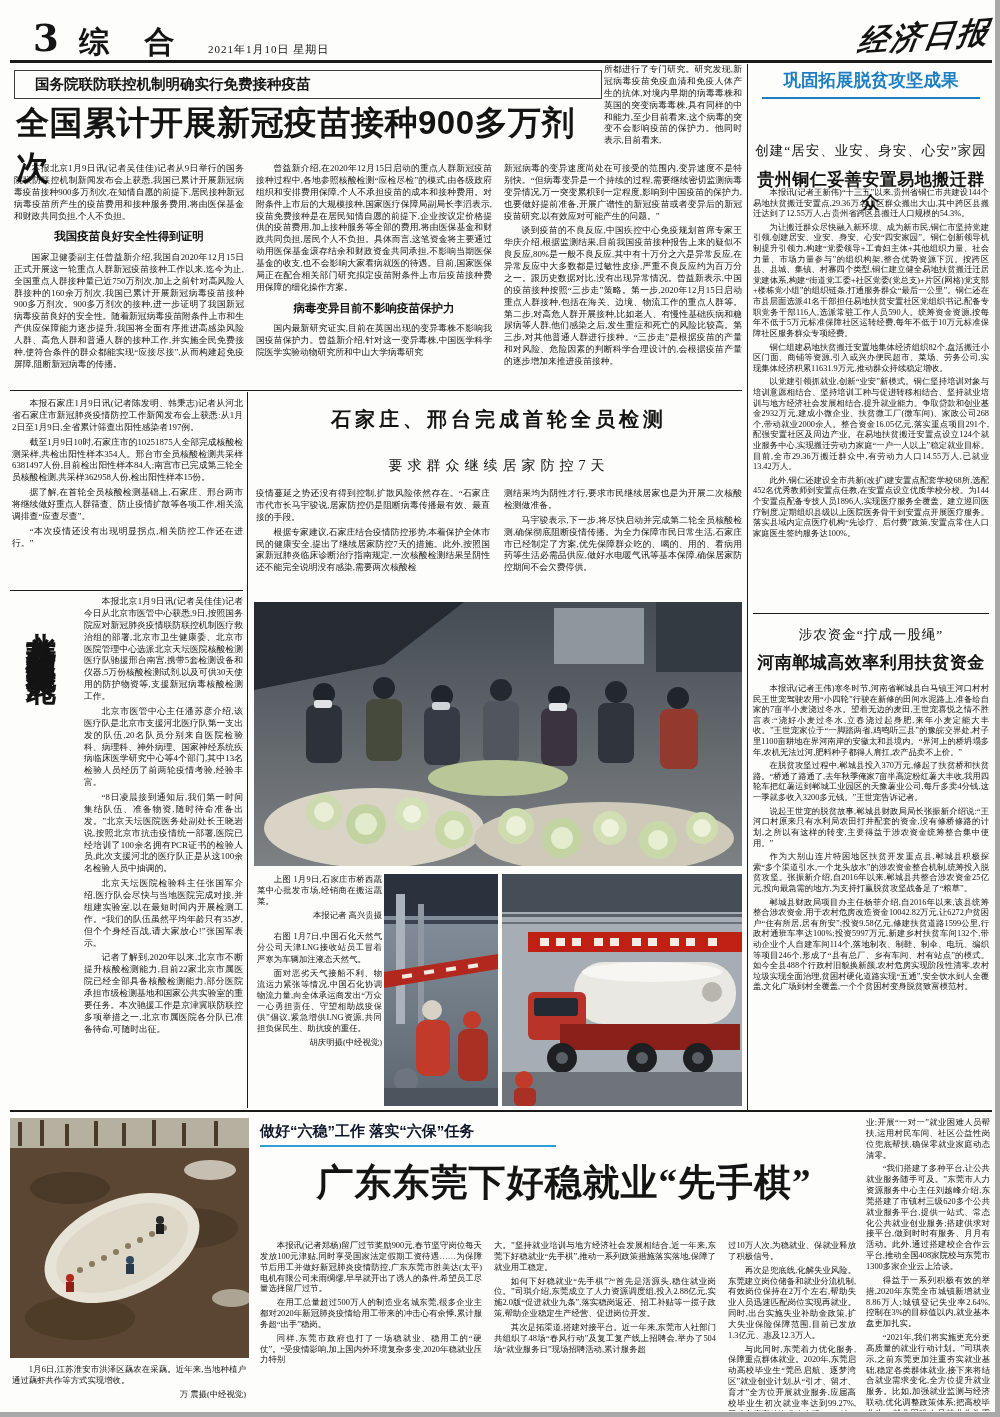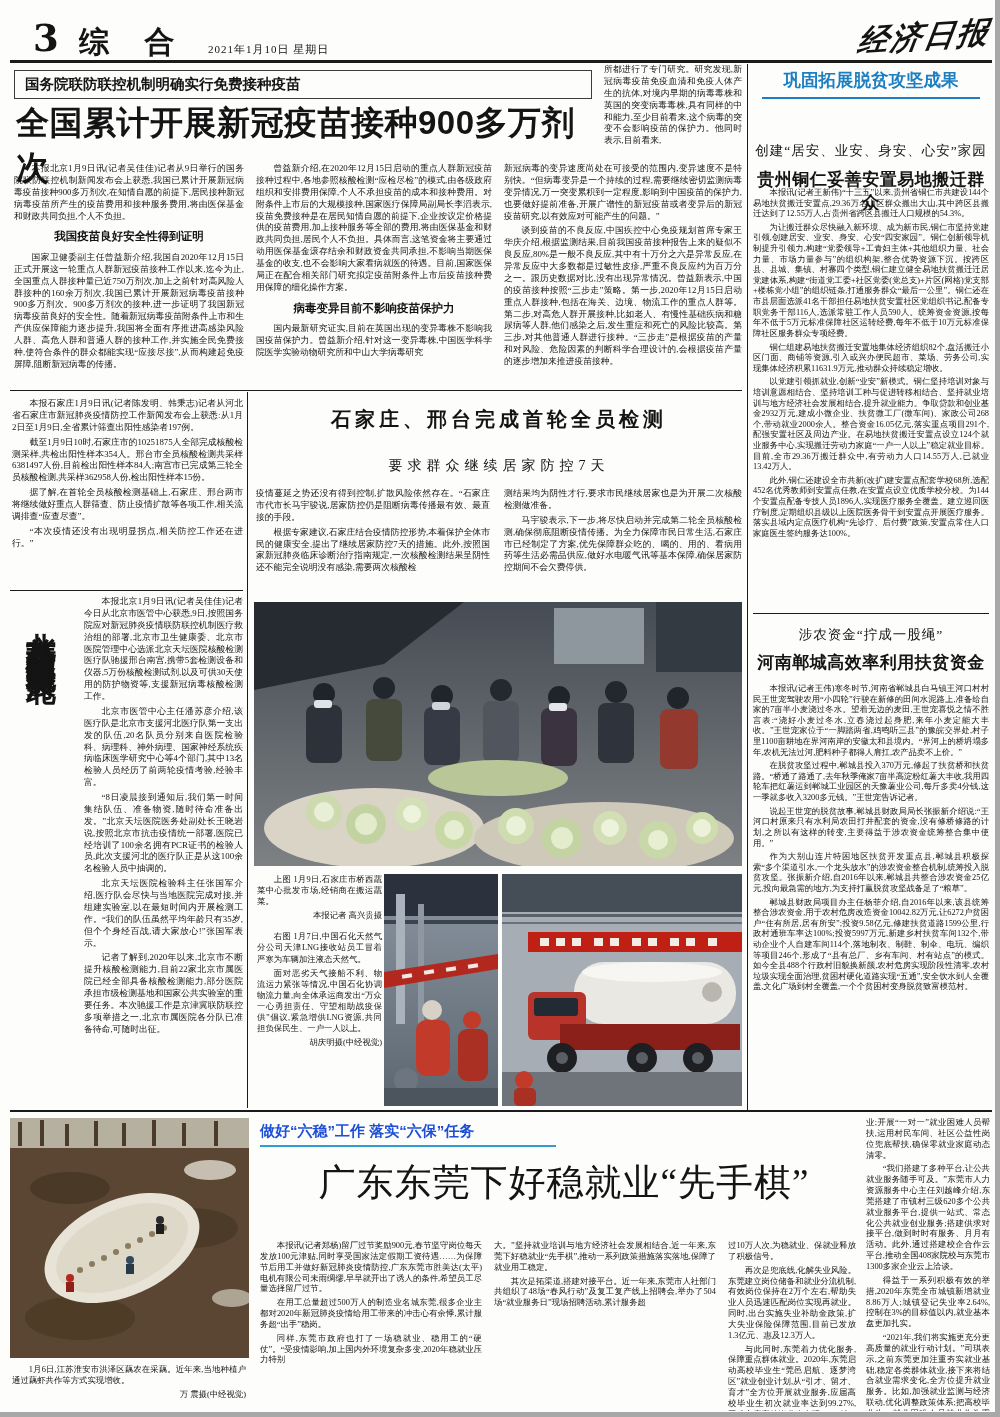--- a/index.html
+++ b/index.html
@@ -16,35 +16,35 @@
   
   .btxt{font-size:8.8px;line-height:1.35;text-align:justify;overflow:hidden;}
   .btxt-s{font-size:8.3px;line-height:1.28;text-align:justify;overflow:hidden;}
   .btxt-b{font-size:8.4px;line-height:1.29;text-align:justify;overflow:hidden;}
   .para{margin:0 0 3px 0;text-indent:2em;}
   .para:last-child{margin-bottom:0;}
   .credit{text-align:right;text-indent:0;margin:1px 0 8px 0;}
   .subhead{font-size:11.5px;font-weight:700;text-align:center;margin:7px 0;text-indent:0;}
   
   .kickerbox{border:1px solid #3c3c3c;font-family:"Liberation Sans",sans-serif;
-             font-weight:700;font-size:14.5px;line-height:27px;padding-left:10px;}
+             font-weight:700;font-size:14.5px;line-height:27px;padding-left:20px;}
   .mainhead{font-family:"Liberation Sans","DejaVu Sans",sans-serif;font-weight:700;
             font-size:33px;line-height:1.35;letter-spacing:0.5px;}
   .sjzhead{font-size:20px;font-weight:700;text-align:center;letter-spacing:4px;}
   .sjzsub{font-size:14px;text-align:center;letter-spacing:5px;}
   .vhead{writing-mode:vertical-rl;text-orientation:upright;font-size:30px;font-weight:700;
          letter-spacing:3px;line-height:1.0;}
   .rc-sechead{font-family:"Liberation Sans",sans-serif;font-weight:900;font-size:17.5px;
               text-align:center;padding-bottom:5px;border-bottom:2.5px solid;}
   .rc-kicker{font-size:13.5px;text-align:center;letter-spacing:1px;}
   .rc-head{font-family:"Liberation Sans",sans-serif;font-weight:900;font-size:17px;
            text-align:center;letter-spacing:0.5px;}
   .dg-kicker{font-family:"Liberation Sans",sans-serif;font-weight:900;font-size:15px;
              padding-bottom:4px;border-bottom:2px solid;display:inline-block;}
-  .dghead{font-size:37px;font-weight:400;letter-spacing:1px;text-align:center;}
+  .dghead{font-size:37px;font-weight:700;letter-spacing:1px;text-align:center;}
   .capblock{font-size:8.4px;line-height:1.32;text-align:justify;overflow:hidden;}
   svg{display:block;}
 </style>
 </head>
 <body>
 
 <div id="page">
 
   <div class="abs pagenum" style="left:33px;top:16px;">3</div>
   <div class="abs secname" style="left:79px;top:22px;">综 合</div>
@@ -158,21 +158,21 @@
           <circle cx="448" cy="226" r="9" fill="#ecf1da"></circle>
       </g>
       <ellipse cx="244" cy="176" rx="70" ry="18" fill="#b9c698"></ellipse>
     </svg>
   </div>
 
   <div class="abs capblock" style="left:257px;top:874px;width:125px;height:232px;">
     <p class="para">上图 1月9日,石家庄市桥西蔬菜中心批发市场,经销商在搬运蔬菜。</p>
     <p class="para credit">本报记者 高兴贵摄</p>
     <p class="para" style="margin-top:10px;">右图 1月7日,中国石化天然气分公司天津LNG接收站员工冒着严寒为车辆加注液态天然气。</p>
-    <p class="para">面对恶劣天气接船不利、物流运力紧张等情况,中国石化协调物流力量,向全体承运商发出“万众一心勇担责任、守望相助战疫保供”倡议,紧急增供LNG资源,共同担负保民生、一户一人以上。</p>
+    <p class="para">面对恶劣天气接船不利、物流运力紧张等情况,中国石化协调物流力量,向全体承运商发出“万众一心勇担责任、守望相助战疫保供”倡议,紧急增供LNG资源,共同担负保民生、助抗疫的重任。</p>
     <p class="para credit">胡庆明摄(中经视觉)</p>
   </div>
 
   <div class="abs" style="left:384px;top:874px;width:114px;height:232px;">
     <svg width="114" height="232" viewBox="0 0 114 232">
       <defs>
         <linearGradient id="g2" x1="0" y1="0" x2="0" y2="1">
           <stop offset="0" stop-color="#8c96a2"></stop>
             <stop offset="1" stop-color="#5c6670"></stop>
         </linearGradient>
@@ -298,31 +298,32 @@
       <circle cx="120" cy="142" r="4" fill="#324a5e"></circle>
         <rect x="116" y="146" width="8" height="10" fill="#27394a"></rect>
     </svg>
   </div>
   <div class="abs capblock" style="left:12px;top:1364px;width:234px;height:46px;">
     <p class="para">1月6日,江苏淮安市洪泽区藕农在采藕。近年来,当地种植户通过藕虾共作等方式实现增收。</p>
     <p class="para credit">万 震摄(中经视觉)</p>
   </div>
 
   <div class="abs" style="left:260px;top:1122px;">
-    <span class="dg-kicker" style="color:#1d4ed8;border-color:#2f9ed2;min-width:296px;">做好“六稳”工作  落实“六保”任务</span>
+    <span class="dg-kicker" style="color:#0f172a;border-color:#2f9ed2;min-width:296px;">做好“六稳”工作  落实“六保”任务</span>
   </div>
   <div class="abs dghead" style="left:272px;top:1158px;width:584px;">广东东莞下好稳就业“先手棋”</div>
 
   <div class="abs btxt-b" style="left:260px;top:1241px;width:222px;height:170px;">
     <p class="para">本报讯(记者郑杨)留厂过节奖励900元,春节坚守岗位每天发放100元津贴,同时享受国家法定假期工资待遇……为保障节后用工并做好新冠肺炎疫情防控,广东东莞市胜美达(太平)电机有限公司未雨绸缪,早早就开出了诱人的条件,希望员工尽量选择留厂过节。</p>
     <p class="para">在用工总量超过500万人的制造业名城东莞,很多企业主都对2020年新冠肺炎疫情给用工带来的冲击心有余悸,累计服务超“出手”稳岗。</p>
     <p class="para">同样,东莞市政府也打了一场稳就业、稳用工的“硬仗”。“受疫情影响,加上国内外环境复杂多变,2020年稳就业压力特别</p>
   </div>
   <div class="abs btxt-b" style="left:494px;top:1241px;width:222px;height:170px;">
     <p class="para" style="text-indent:0;">大。”坚持就业培训与地方经济社会发展相结合,近一年来,东莞下好稳就业“先手棋”,推动一系列政策措施落实落地,保障了就业用工稳定。</p>
+    <p class="para">如何下好稳就业“先手棋”?“首先是活源头,稳住就业岗位。”司琪介绍,东莞成立了人力资源调度组,投入2.88亿元,实施2.0版“促进就业九条”,落实稳岗返还、招工补贴等一揽子政策,帮助企业稳定生产经营、促进岗位开发。</p>
     <p class="para">其次是拓渠道,搭建对接平台。近一年来,东莞市人社部门共组织了48场“春风行动”及复工复产线上招聘会,举办了504场“就业服务日”现场招聘活动,累计服务超</p>
   </div>
   <div class="abs btxt-b" style="left:728px;top:1241px;width:128px;height:170px;">
     <p class="para" style="text-indent:0;">过10万人次,为稳就业、保就业释放了积极信号。</p>
     <p class="para">再次是兜底线,化解失业风险。东莞建立岗位储备和就业分流机制,有效岗位保持在2万个左右,帮助失业人员迅速匹配岗位实现再就业。同时,出台实施失业补助金政策,扩大失业保险保障范围,目前已发放1.3亿元、惠及12.3万人。</p>
     <p class="para">与此同时,东莞着力优化服务,保障重点群体就业。2020年,东莞启动高校毕业生“莞邑启航、逐梦湾区”就业创业计划,从“引才、留才、育才”全方位开展就业服务,应届高校毕业生初次就业率达到99.27%,困难家庭高校毕业生实现100%就</p>
   </div>
   <div class="abs btxt-b" style="left:866px;top:1118px;width:124px;height:293px;">
     <p class="para" style="text-indent:0;">业;开展“一对一”就业困难人员帮扶,运用村民车间、社区公益性岗位兜底帮扶,确保零就业家庭动态清零。</p>
     <p class="para">“我们搭建了多种平台,让公共就业服务随手可及。”东莞市人力资源服务中心主任刘越峰介绍,东莞搭建了市镇村三级620多个公共就业服务平台,提供一站式、常态化公共就业创业服务;搭建供求对接平台,做到时时有服务、月月有活动。此外,通过搭建校企合作云平台,推动全国408家院校与东莞市1300多家企业云上洽谈。</p>

